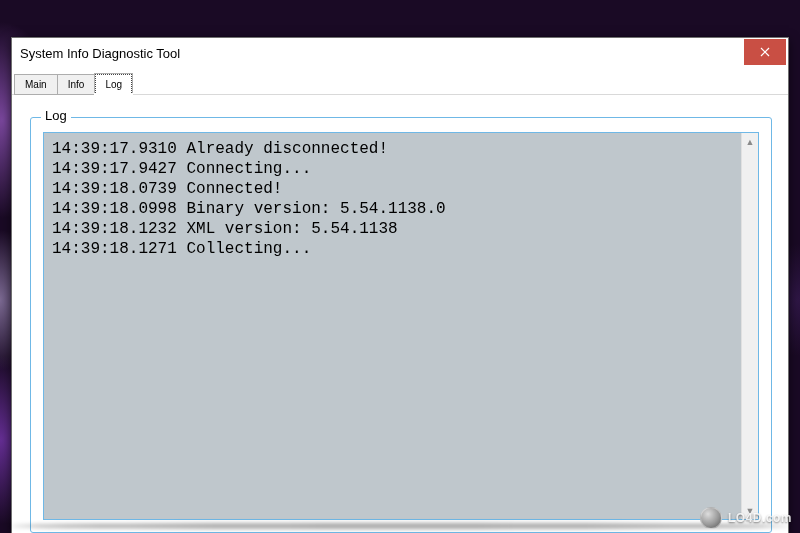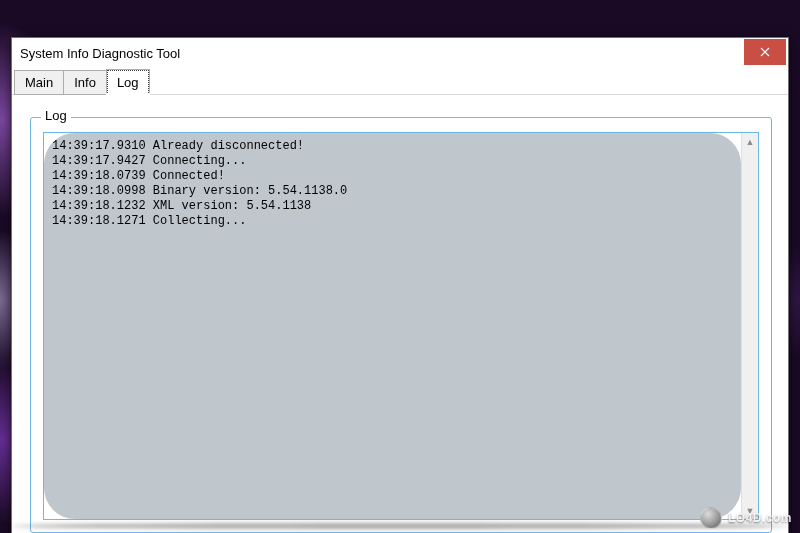--- a/index.html
+++ b/index.html
@@ -49,21 +49,21 @@
   .close-btn svg { width: 10px; height: 10px; }
   .tabstrip {
     height: 27px;
     display: flex; align-items: flex-end;
     padding-left: 2px;
     border-bottom: 1px solid #d9d9d9;
     background: #fff;
   }
   .tab {
     padding: 4px 10px 4px 10px;
-    font-size: 13px;
+    font-size: 10px;
     color: #000;
     background: #f0f0f0;
     border: 1px solid #adadad;
     margin-right: 0px;
     margin-bottom: -1px;
     position: relative;
     top: 0;
   }
   .tab + .tab { border-left: none; }
   .tab.active {
@@ -104,26 +104,25 @@
   .logbox-wrap {
     width: 100%; height: 100%;
     border: 1px solid #6fb8e6;
     display: flex;
   }
   .logbox {
     flex: 1;
     background: #bfc7cc;
     padding: 6px 8px;
     font-family: "Courier New", monospace;
-    font-size: 12px;
+    font-size: 16px;
     line-height: 1.25;
     color: #000;
     white-space: pre;
     overflow: hidden;
-    border-radius: 31px;
   }
   .scrolltrack {
     width: 17px;
     background: #f0f0f0;
     display: flex; flex-direction: column;
     border-left: 1px solid #e0e0e0;
   }
   .scrollbtn {
     height: 17px;
     display: flex; align-items: center; justify-content: center;

